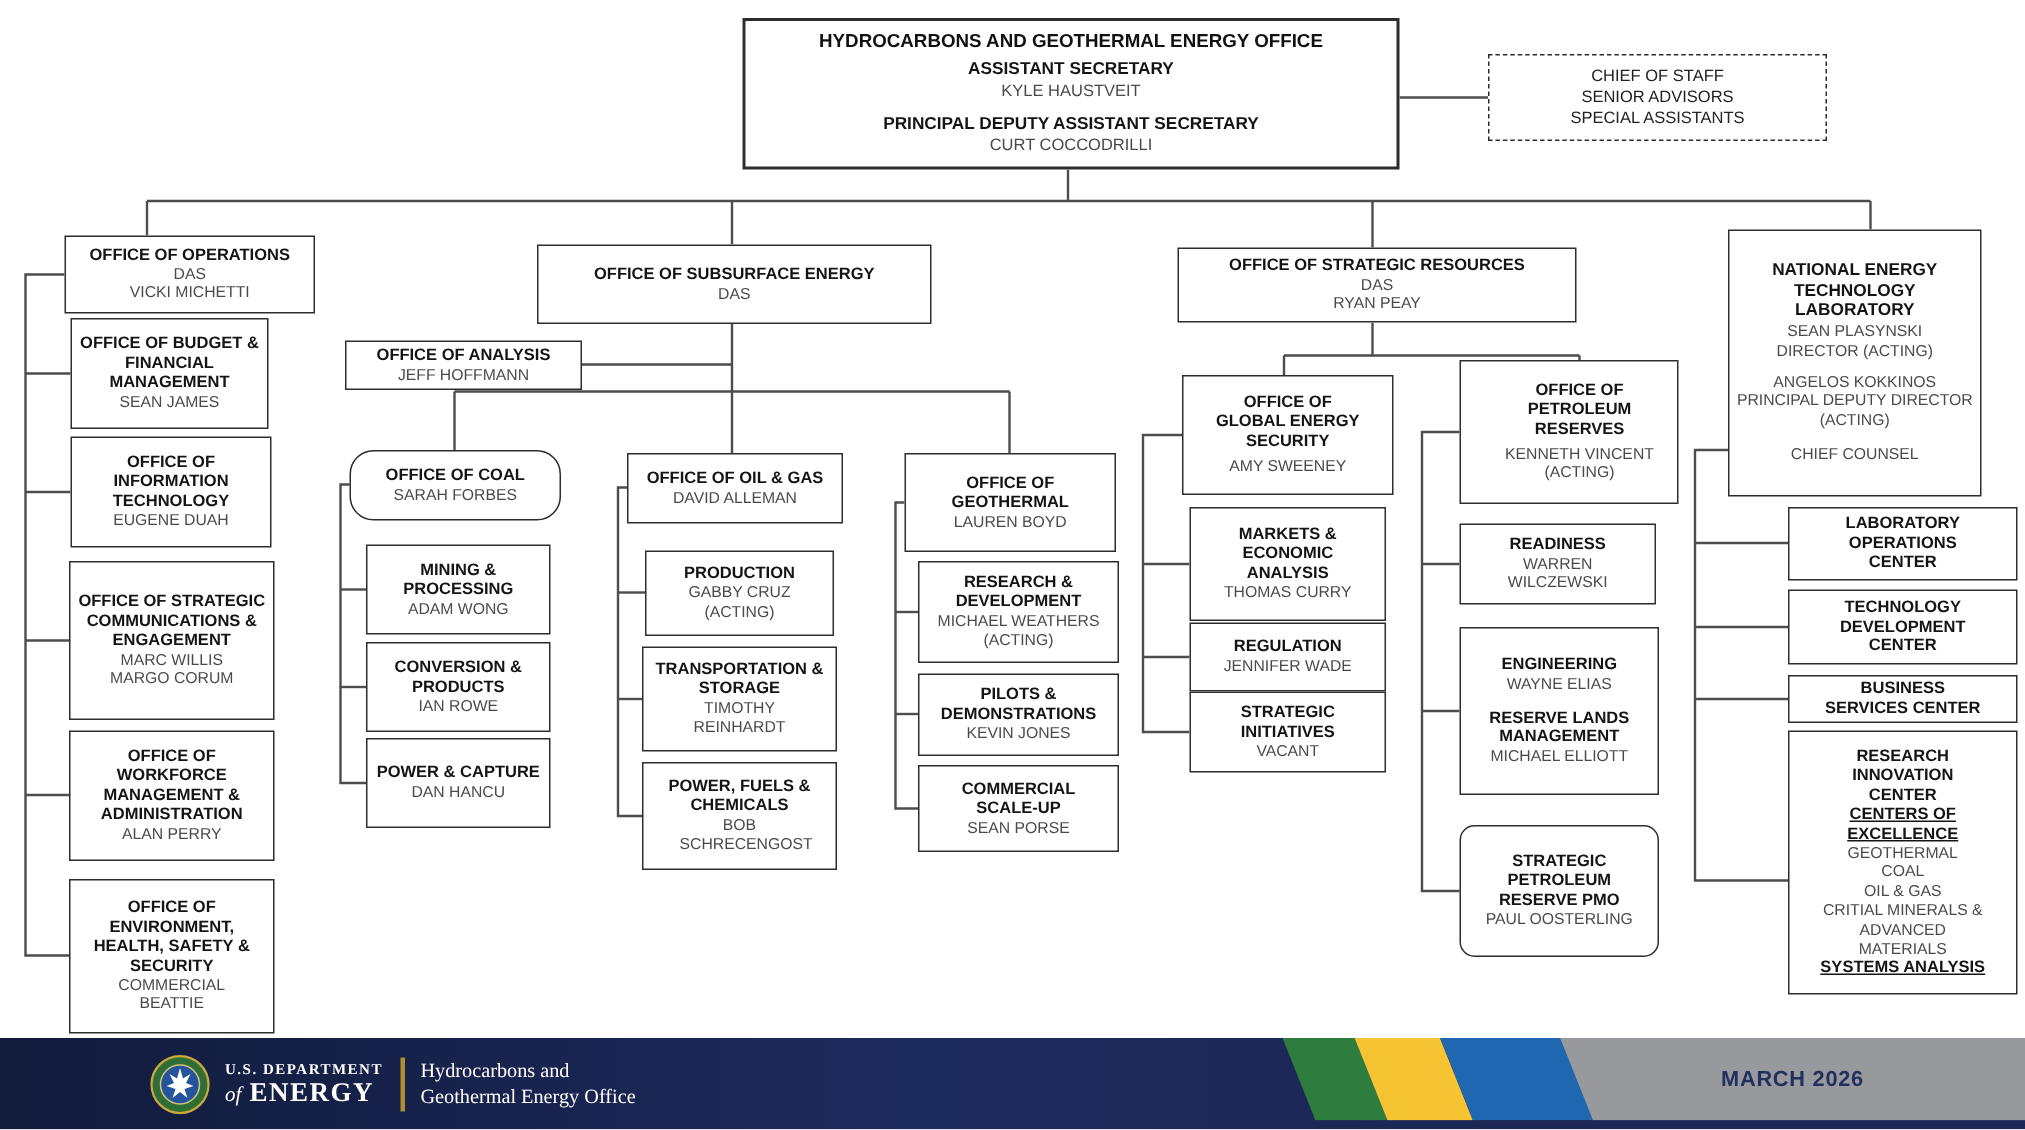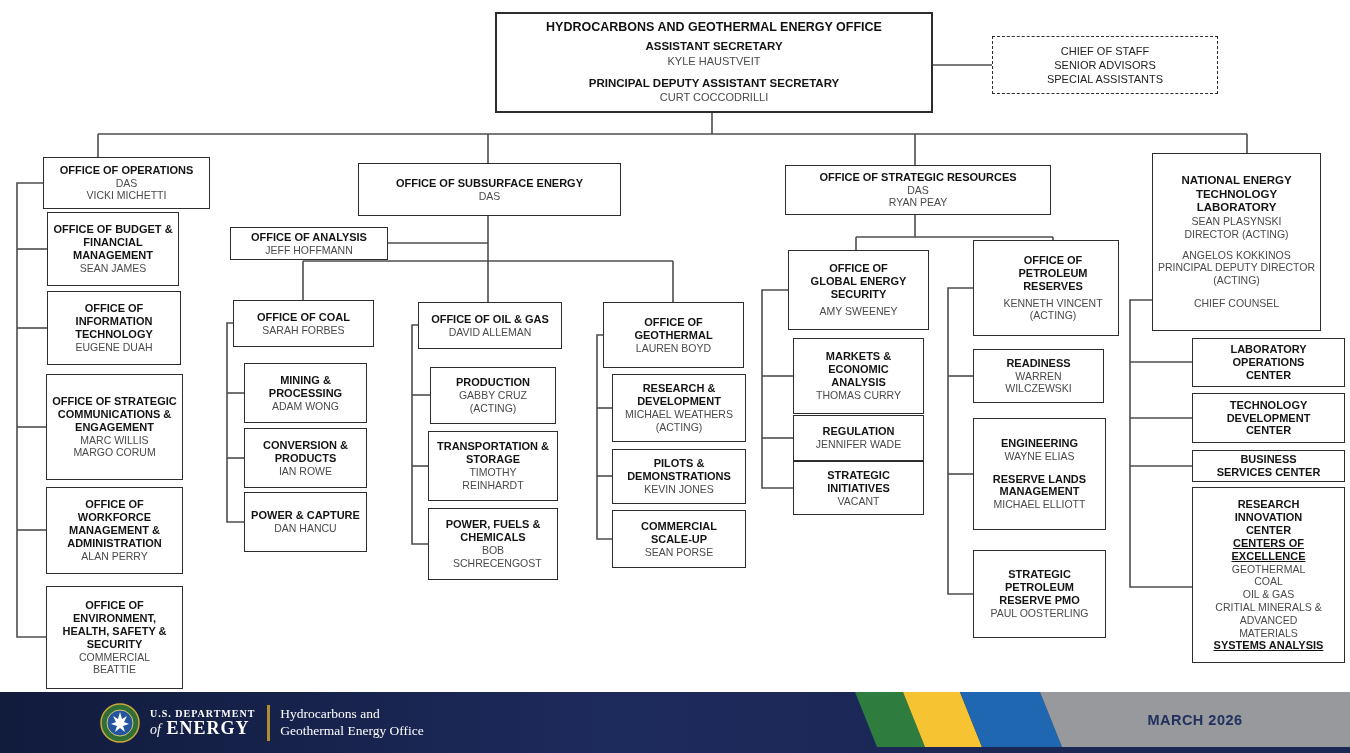--- a/index.html
+++ b/index.html
@@ -141,21 +141,21 @@
 
   <div class="box" style="left:358px;top:163px;width:263px;height:53px;">
     <div class="t">OFFICE OF SUBSURFACE ENERGY</div>
     <div class="n">DAS</div>
   </div>
   <div class="box" style="left:230px;top:227px;width:158px;height:33px;padding:1px;">
     <div class="t">OFFICE OF ANALYSIS</div>
     <div class="n">JEFF HOFFMANN</div>
   </div>
 
-  <div class="box" style="left:233px;top:300px;width:141px;height:47px;">
+  <div class="box" style="left:233px;top:300px;width:141px;height:47px;border-radius:16px;">
     <div class="t">OFFICE OF COAL</div>
     <div class="n">SARAH FORBES</div>
   </div>
   <div class="box" style="left:244px;top:363px;width:123px;height:60px;">
     <div class="t">MINING &amp; PROCESSING</div>
     <div class="n">ADAM WONG</div>
   </div>
   <div class="box" style="left:244px;top:428px;width:123px;height:60px;">
     <div class="t">CONVERSION &amp; PRODUCTS</div>
     <div class="n">IAN ROWE</div>
@@ -232,21 +232,21 @@
     <div class="t">READINESS</div>
     <div class="n mw80">WARREN WILCZEWSKI</div>
   </div>
   <div class="box" style="left:973px;top:418px;width:133px;height:112px;">
     <div class="t">ENGINEERING</div>
     <div class="n">WAYNE ELIAS</div>
     <div class="gap10"></div>
     <div class="t">RESERVE LANDS MANAGEMENT</div>
     <div class="n">MICHAEL ELLIOTT</div>
   </div>
-  <div class="box" style="left:973px;top:550px;width:133px;height:88px;">
+  <div class="box" style="left:973px;top:550px;width:133px;height:88px;border-radius:10px;">
     <div class="t mw85">STRATEGIC PETROLEUM RESERVE PMO</div>
     <div class="n">PAUL OOSTERLING</div>
   </div>
 
   <div class="box" style="left:1152px;top:153px;width:169px;height:178px;">
     <div class="t mw160" style="font-size:11.5px;">NATIONAL ENERGY TECHNOLOGY LABORATORY</div>
     <div class="n">SEAN PLASYNSKI</div>
     <div class="n">DIRECTOR (ACTING)</div>
     <div class="gap8"></div>
     <div class="n">ANGELOS KOKKINOS</div>

